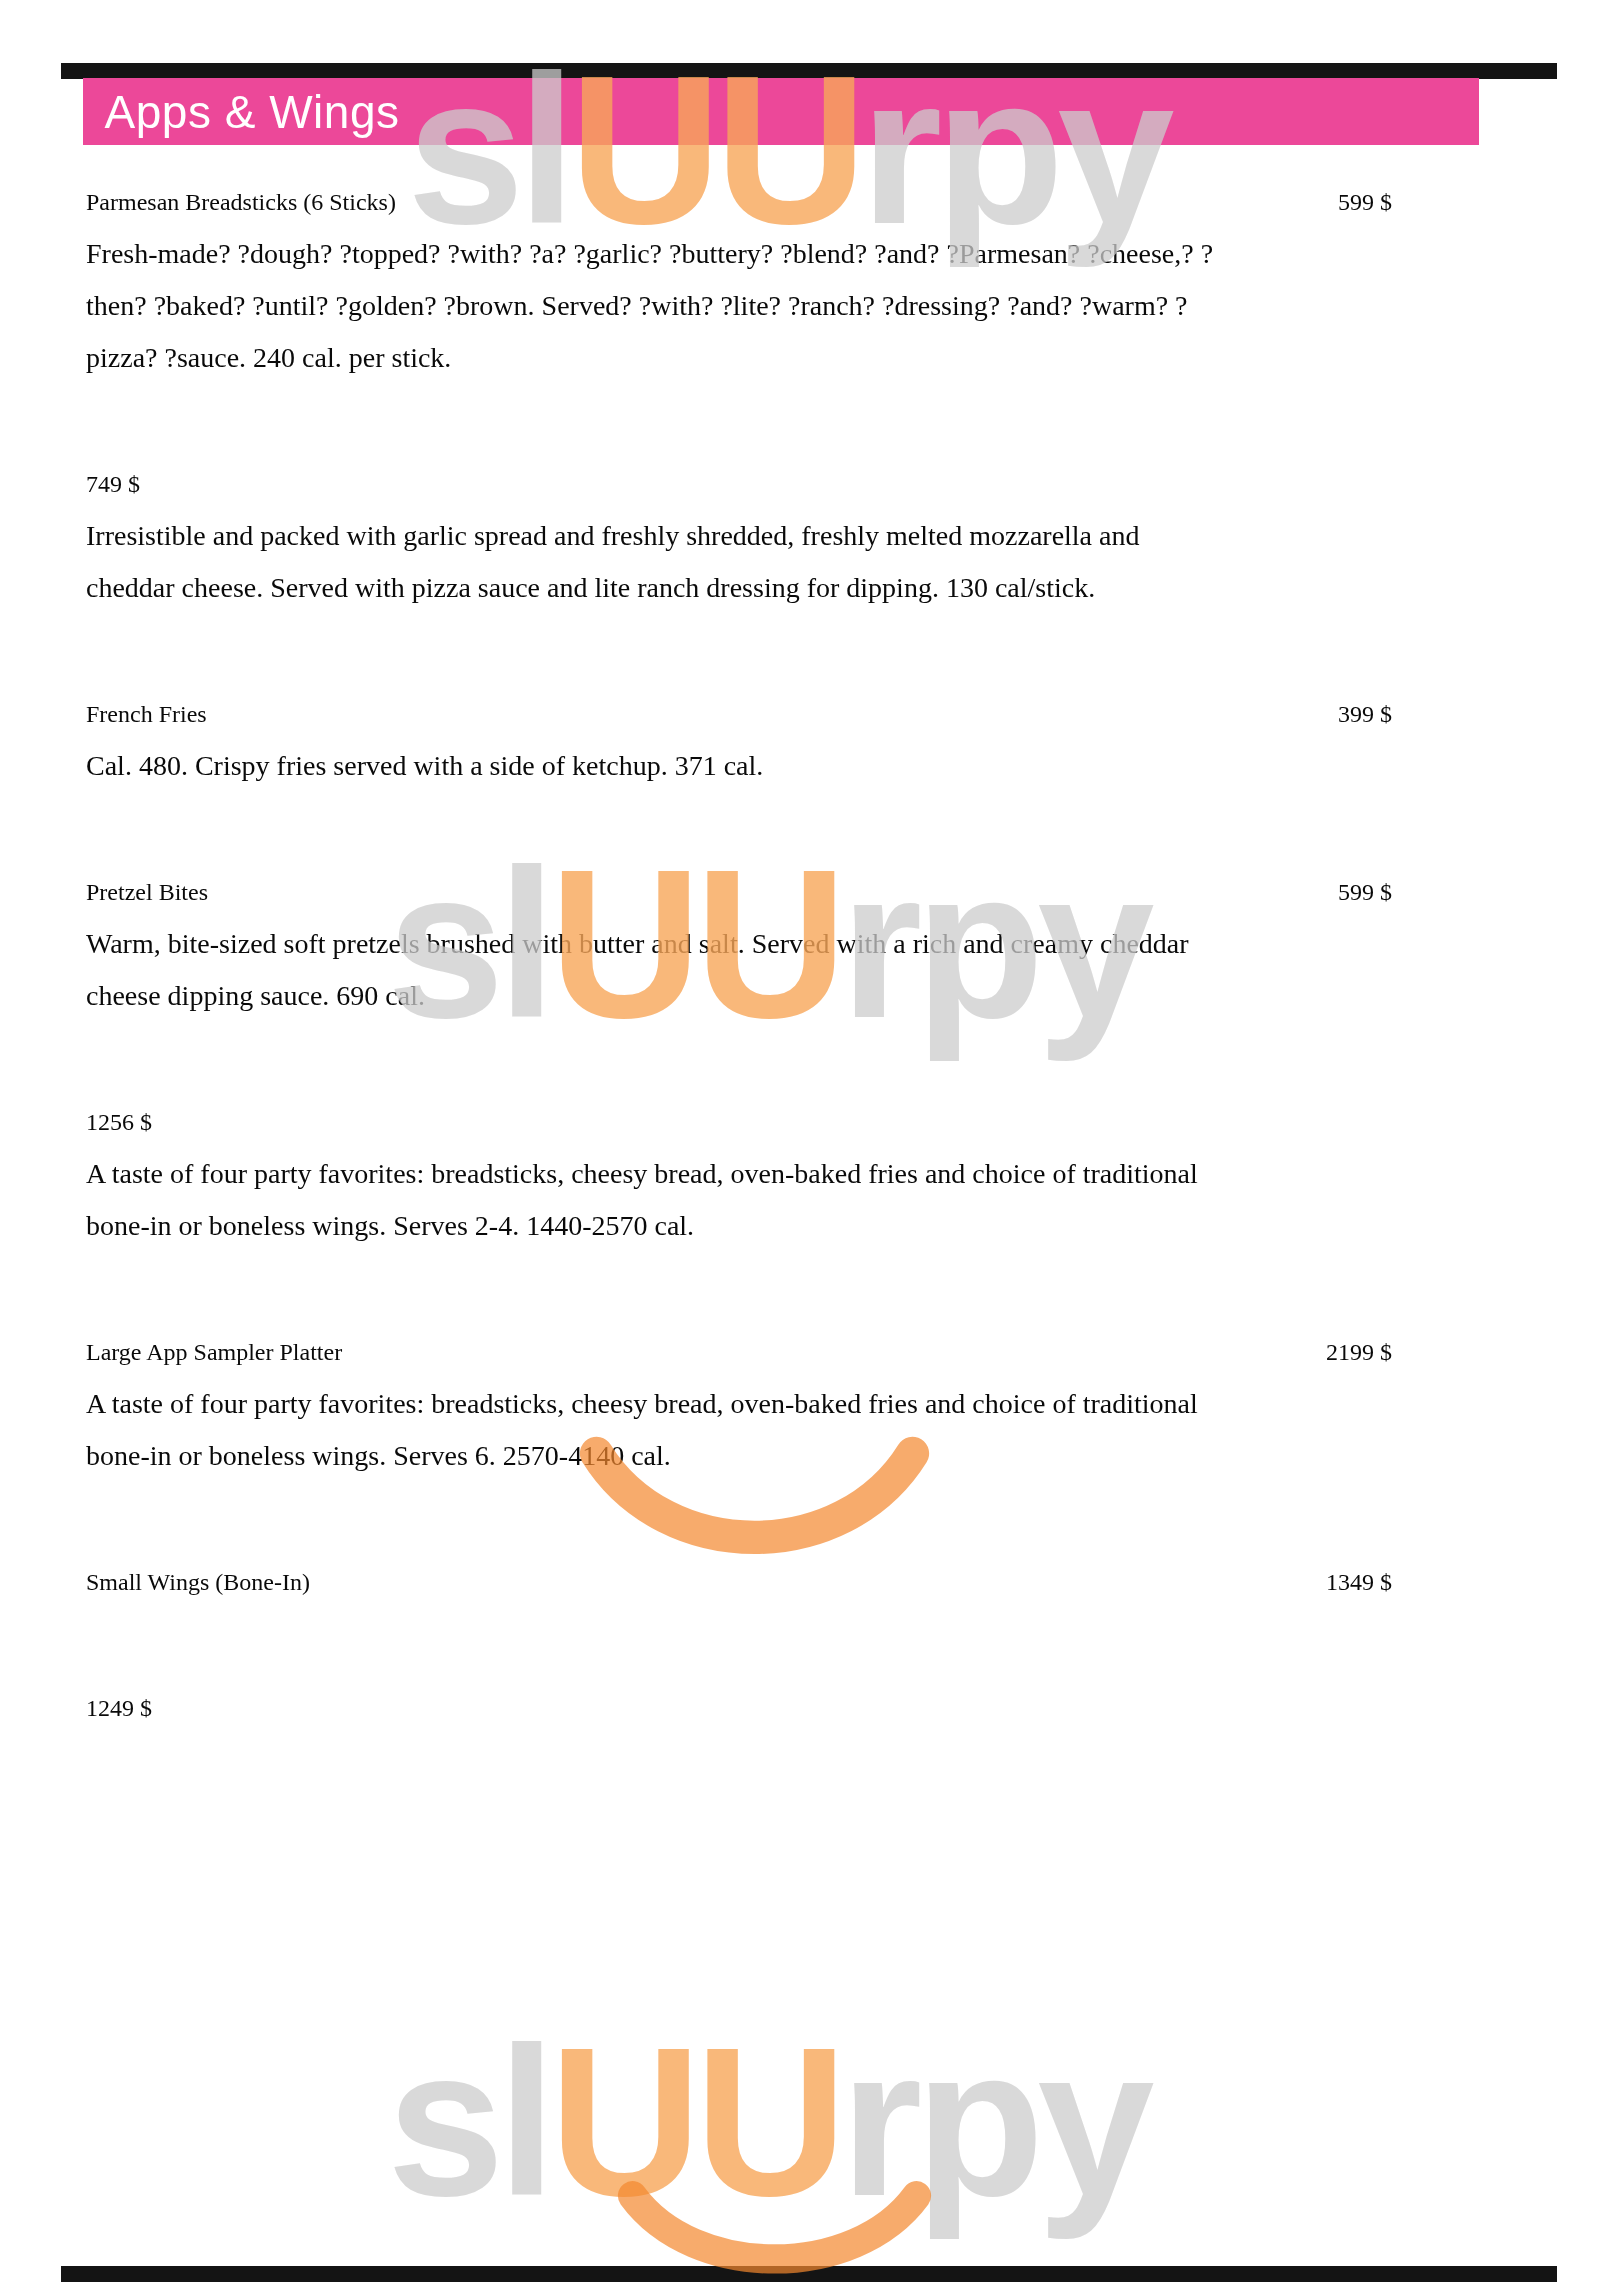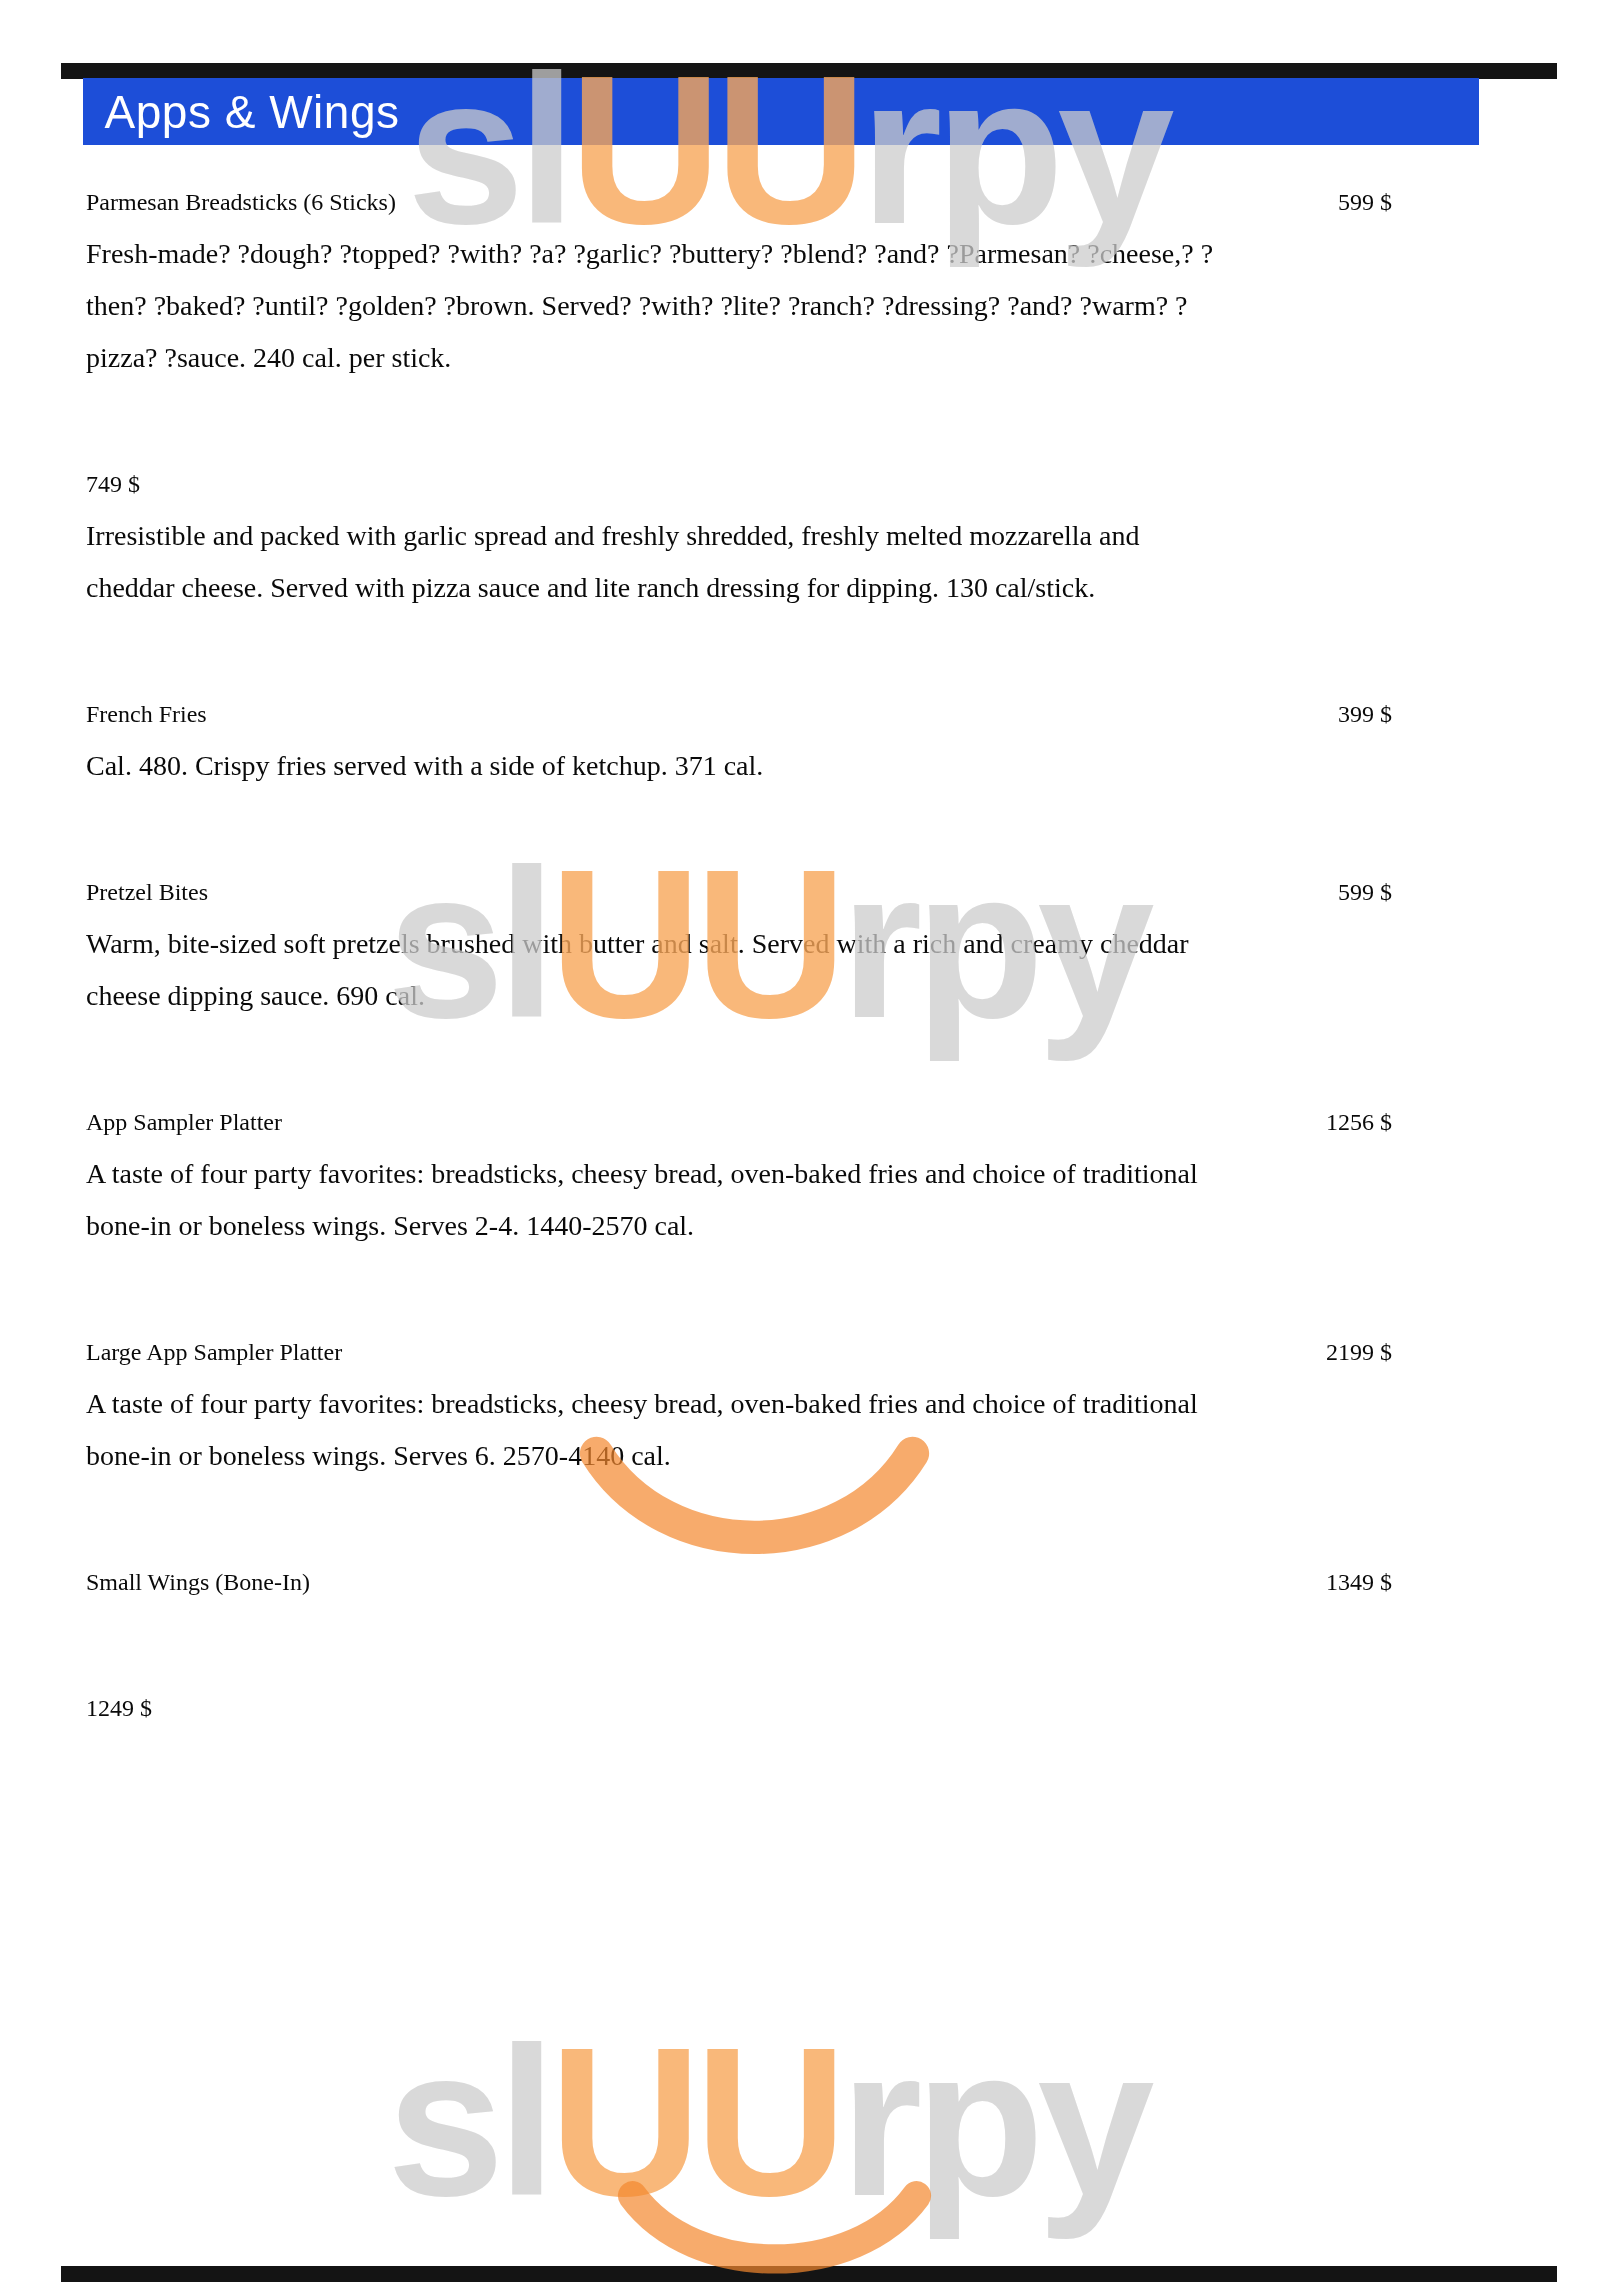--- a/index.html
+++ b/index.html
@@ -16,21 +16,21 @@
     position: absolute; left: 61px; width: 1496px; height: 15.7px;
     background: #141414; z-index: 1;
   }
   .bar.top { top: 63px; }
   .bar.bottom { top: 2266px; }
 
   
   .section-header {
     position: absolute; left: 83px; top: 78px;
     width: 1396px; height: 67px;
-    background: #1d4ed8;
+    background: #ec4899;
     display: flex; align-items: center;
     padding-left: 21.6px; z-index: 1;
   }
   .section-header .title {
     font-family: "Liberation Sans", sans-serif;
     font-size: 46px; color: #ffffff; letter-spacing: 0.5px;
   }
 
   
   .items {
@@ -98,21 +98,20 @@
     </div>
     <div class="menu-item">
       <div class="row">
         <span class="iname">Pretzel Bites</span>
         <span class="iprice">599 $</span>
       </div>
       <p class="idesc">Warm, bite-sized soft pretzels brushed with butter and salt. Served with a rich and creamy cheddar cheese dipping sauce. 690 cal.</p>
     </div>
     <div class="menu-item">
       <div class="row">
-        <span class="iname">App Sampler Platter</span>
         <span class="iprice">1256 $</span>
       </div>
       <p class="idesc">A taste of four party favorites:  breadsticks, cheesy bread, oven-baked fries and choice of traditional bone-in or boneless wings. Serves 2-4. 1440-2570 cal.</p>
     </div>
     <div class="menu-item">
       <div class="row">
         <span class="iname">Large App Sampler Platter</span>
         <span class="iprice">2199 $</span>
       </div>
       <p class="idesc">A taste of four party favorites:  breadsticks, cheesy bread, oven-baked fries and choice of traditional bone-in or boneless wings. Serves 6. 2570-4140 cal.</p>

